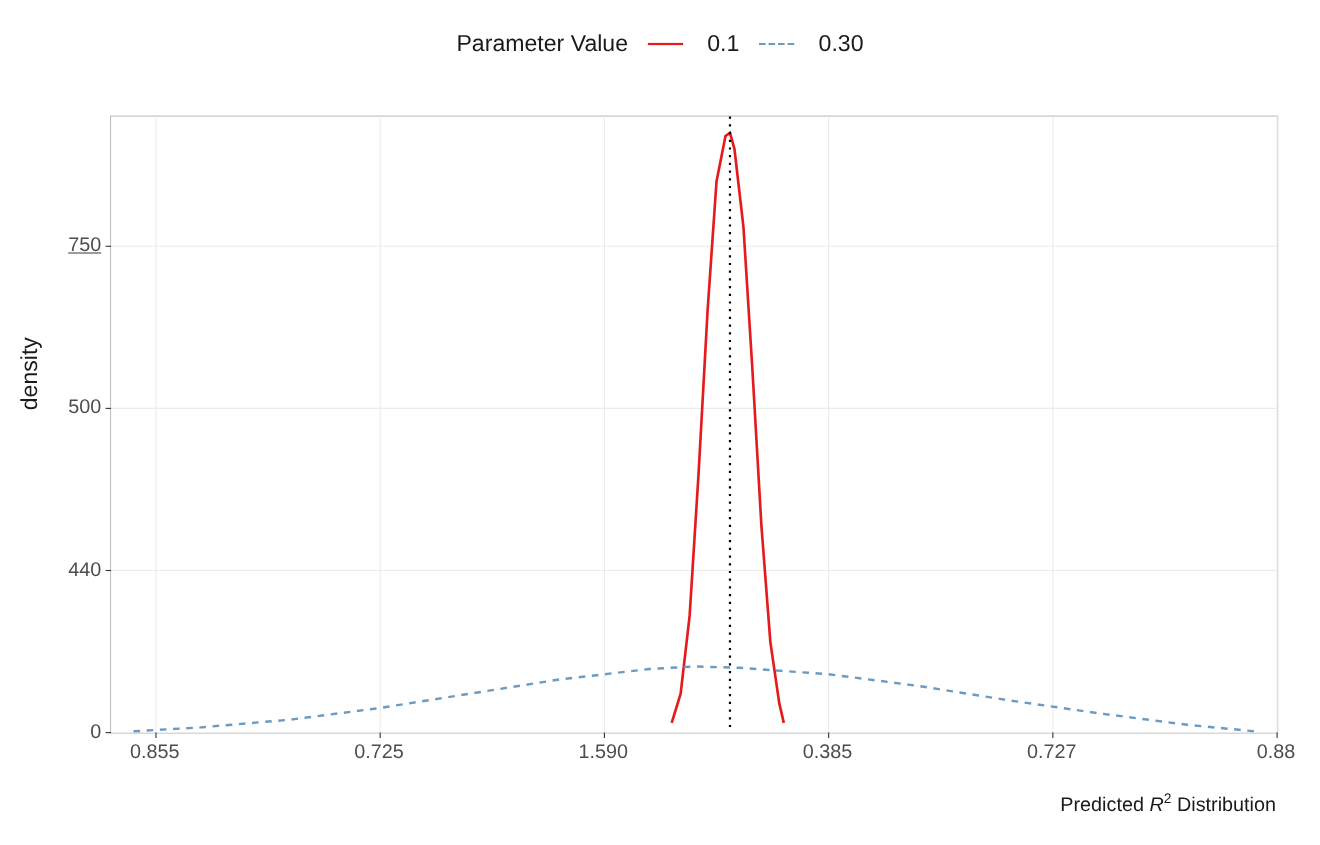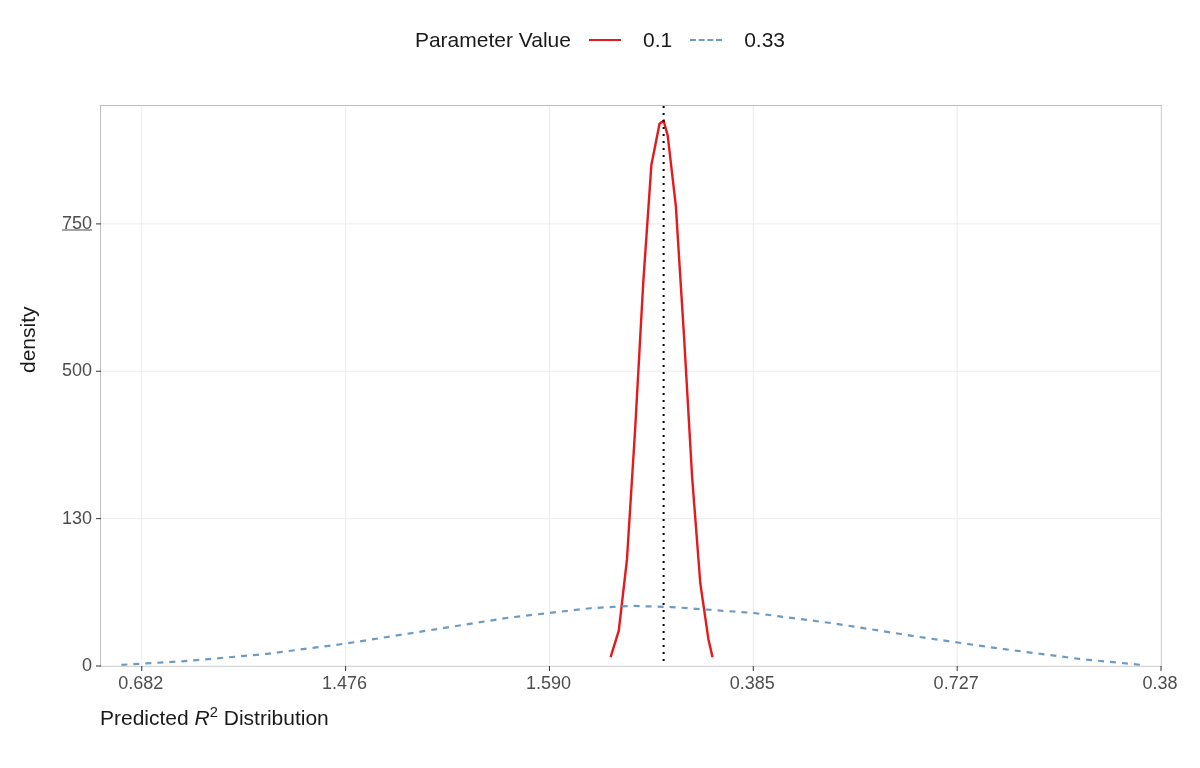--- a/index.html
+++ b/index.html
@@ -105,23 +105,23 @@
     left: 16px;
     top: 385px;
     transform: translateY(-50%) rotate(-90deg);
     transform-origin: left top;
     font-size: 21px;
   }
   .xlab {
     position: absolute;
     left: 100px;
     width: 1060px;
-    top: 704px;
-    text-align: left;
-    font-size: 21px;
+    top: 719px;
+    text-align: right;
+    font-size: 18px;
   }
   .xlab i { font-style: italic; }
   .tick-mark {
     stroke: #333333;
     stroke-width: 1;
   }
   sup { font-size: 0.7em; }
 </style>
 </head>
 <body>
@@ -129,30 +129,30 @@
 <div class="figure">
 
   <div class="legend">
     <span class="legend-title">Parameter Value</span>
     <span class="legend-item">
       <span class="legend-swatch swatch-solid-red"></span>
       <span>0.1</span>
     </span>
     <span class="legend-item">
       <span class="legend-swatch swatch-dash-blue"></span>
-      <span>0.33</span>
+      <span>0.30</span>
     </span>
   </div>
 
   <div class="ylab">density</div>
 
   <div class="y-ticks">
 
   <div style="top: 560px;">0</div>
-      <div style="top: 412.632px;">130</div>
+      <div style="top: 412.632px;">440</div>
       <div style="top: 265.263px; margin-left: 20px;">500</div>
       <div style="top: 117.895px; text-decoration: underline;">750</div>
     </div>
 
   <div class="panel">
     <svg id="plot-svg" viewBox="0 0 1060 560" preserveAspectRatio="none">
       <g id="grid" class="grid">
           <line x1="40.769230769230774" x2="40.769230769230774" y1="0" y2="560"></line>
           <line x1="244.61538461538464" x2="244.61538461538464" y1="0" y2="560"></line>
           <line x1="448.46153846153845" x2="448.46153846153845" y1="0" y2="560"></line>
@@ -180,25 +180,25 @@
           <line class="tick-mark" x1="1060" x2="1060" y1="560" y2="565"></line>
           <line class="tick-mark" x1="-5" x2="0" y1="560" y2="560"></line>
           <line class="tick-mark" x1="-5" x2="0" y1="412.63157894736844" y2="412.63157894736844"></line>
           <line class="tick-mark" x1="-5" x2="0" y1="265.2631578947369" y2="265.2631578947369"></line>
           <line class="tick-mark" x1="-5" x2="0" y1="117.89473684210526" y2="117.89473684210526"></line>
         </g>
     </svg>
   </div>
 
   <div class="x-ticks">
-      <div style="left: 40.7692px;">0.682</div>
-      <div style="left: 244.615px;">1.476</div>
+      <div style="left: 40.7692px;">0.855</div>
+      <div style="left: 244.615px;">0.725</div>
       <div style="left: 448.462px;">1.590</div>
       <div style="left: 652.308px;">0.385</div>
       <div style="left: 856.154px;">0.727</div>
-      <div style="left: 1060px;">0.38</div>
+      <div style="left: 1060px;">0.88</div>
     </div>
 
   <div class="xlab">
     <span>Predicted </span><i>R</i><sup>2</sup><span> Distribution</span>
   </div>
 
 </div>
 
 </body></html>

